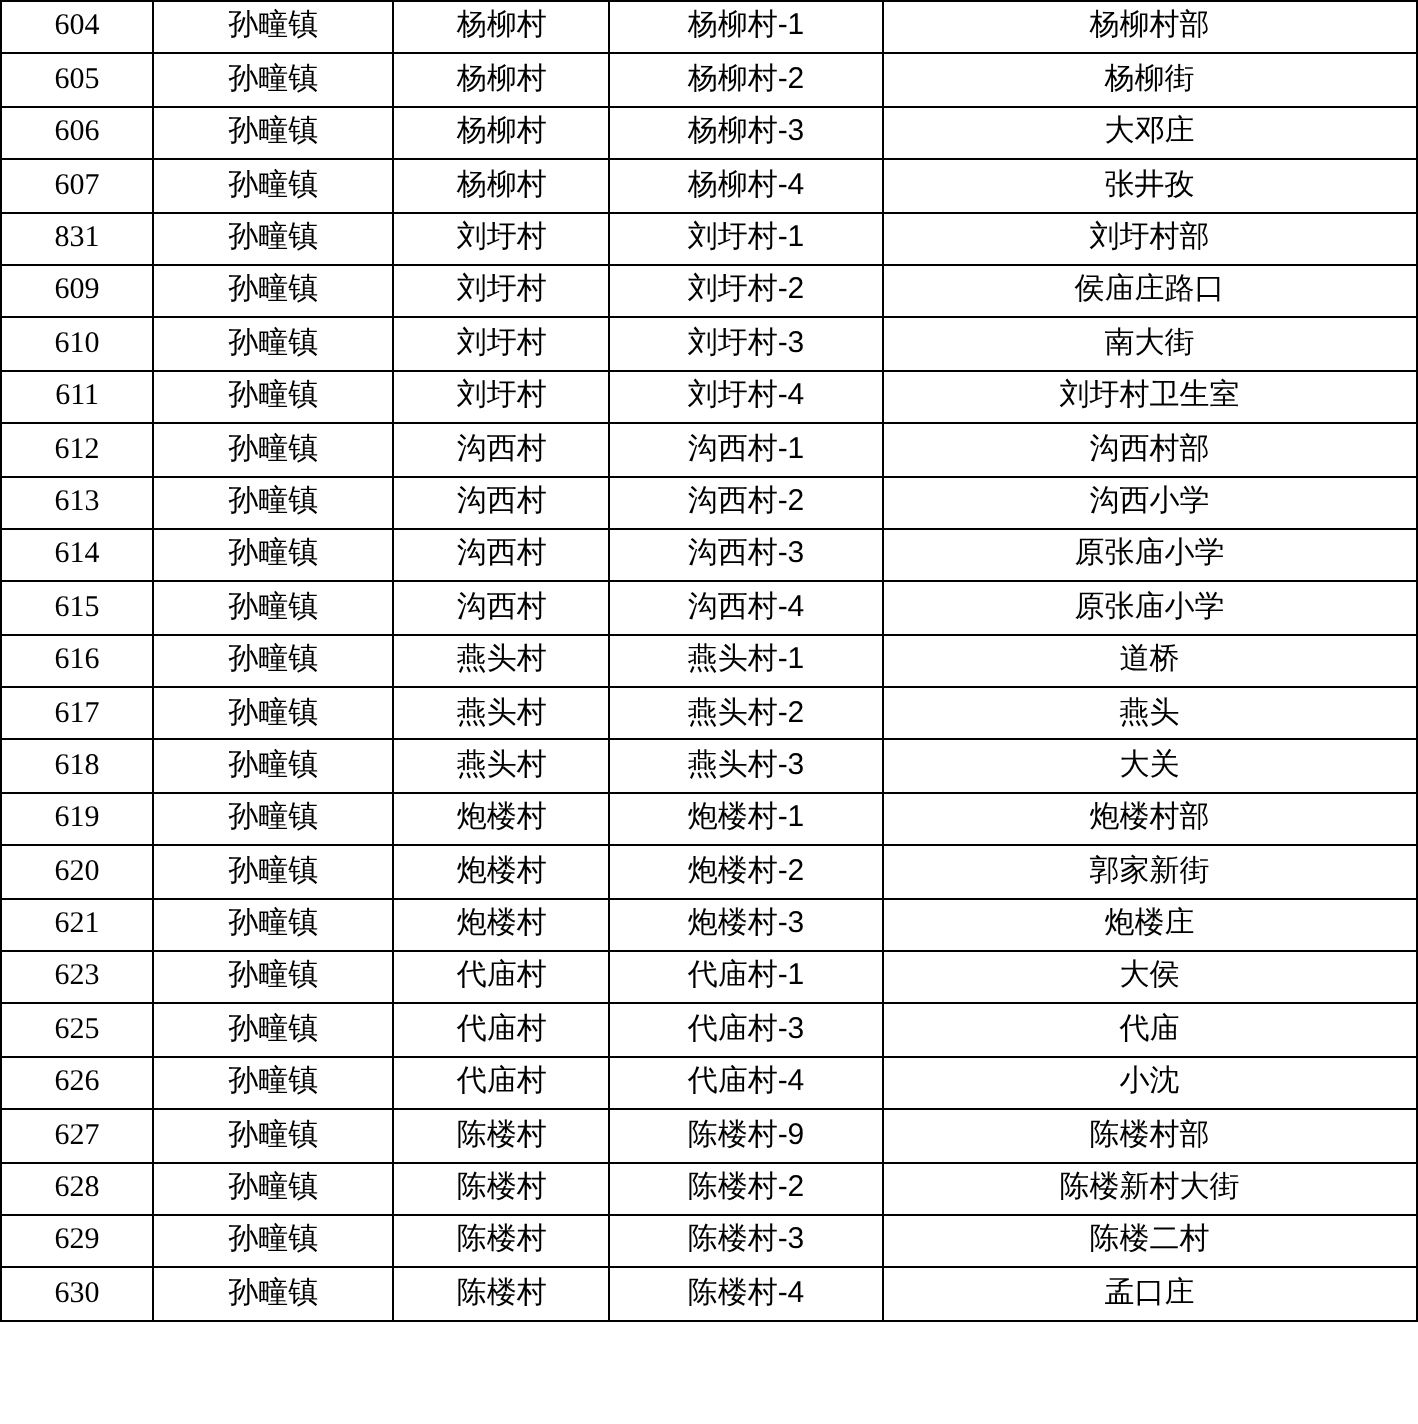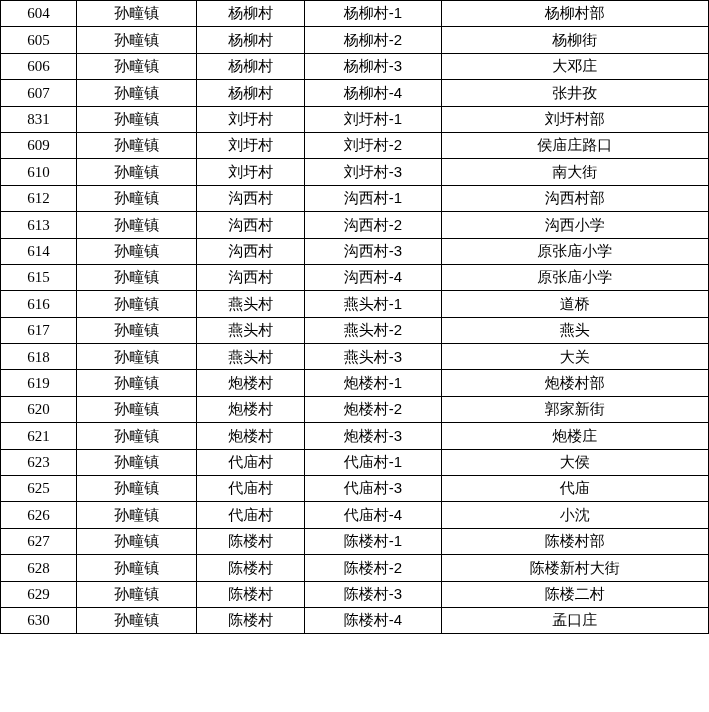--- a/index.html
+++ b/index.html
@@ -96,20 +96,27 @@
         <td>侯庙庄路口</td>
       </tr>
       <tr>
         <td class="num-cell">610</td>
         <td>孙疃镇</td>
         <td>刘圩村</td>
         <td>刘圩村-3</td>
         <td>南大街</td>
       </tr>
       <tr>
+        <td class="num-cell">611</td>
+        <td>孙疃镇</td>
+        <td>刘圩村</td>
+        <td>刘圩村-4</td>
+        <td>刘圩村卫生室</td>
+      </tr>
+      <tr>
         <td class="num-cell">612</td>
         <td>孙疃镇</td>
         <td>沟西村</td>
         <td>沟西村-1</td>
         <td>沟西村部</td>
       </tr>
       <tr>
         <td class="num-cell">613</td>
         <td>孙疃镇</td>
         <td>沟西村</td>
@@ -190,21 +197,21 @@
         <td class="num-cell">626</td>
         <td>孙疃镇</td>
         <td>代庙村</td>
         <td>代庙村-4</td>
         <td>小沈</td>
       </tr>
       <tr>
         <td class="num-cell">627</td>
         <td>孙疃镇</td>
         <td>陈楼村</td>
-        <td>陈楼村-1</td>
+        <td>陈楼村-9</td>
         <td>陈楼村部</td>
       </tr>
       <tr>
         <td class="num-cell">628</td>
         <td>孙疃镇</td>
         <td>陈楼村</td>
         <td>陈楼村-2</td>
         <td>陈楼新村大街</td>
       </tr>
       <tr>

